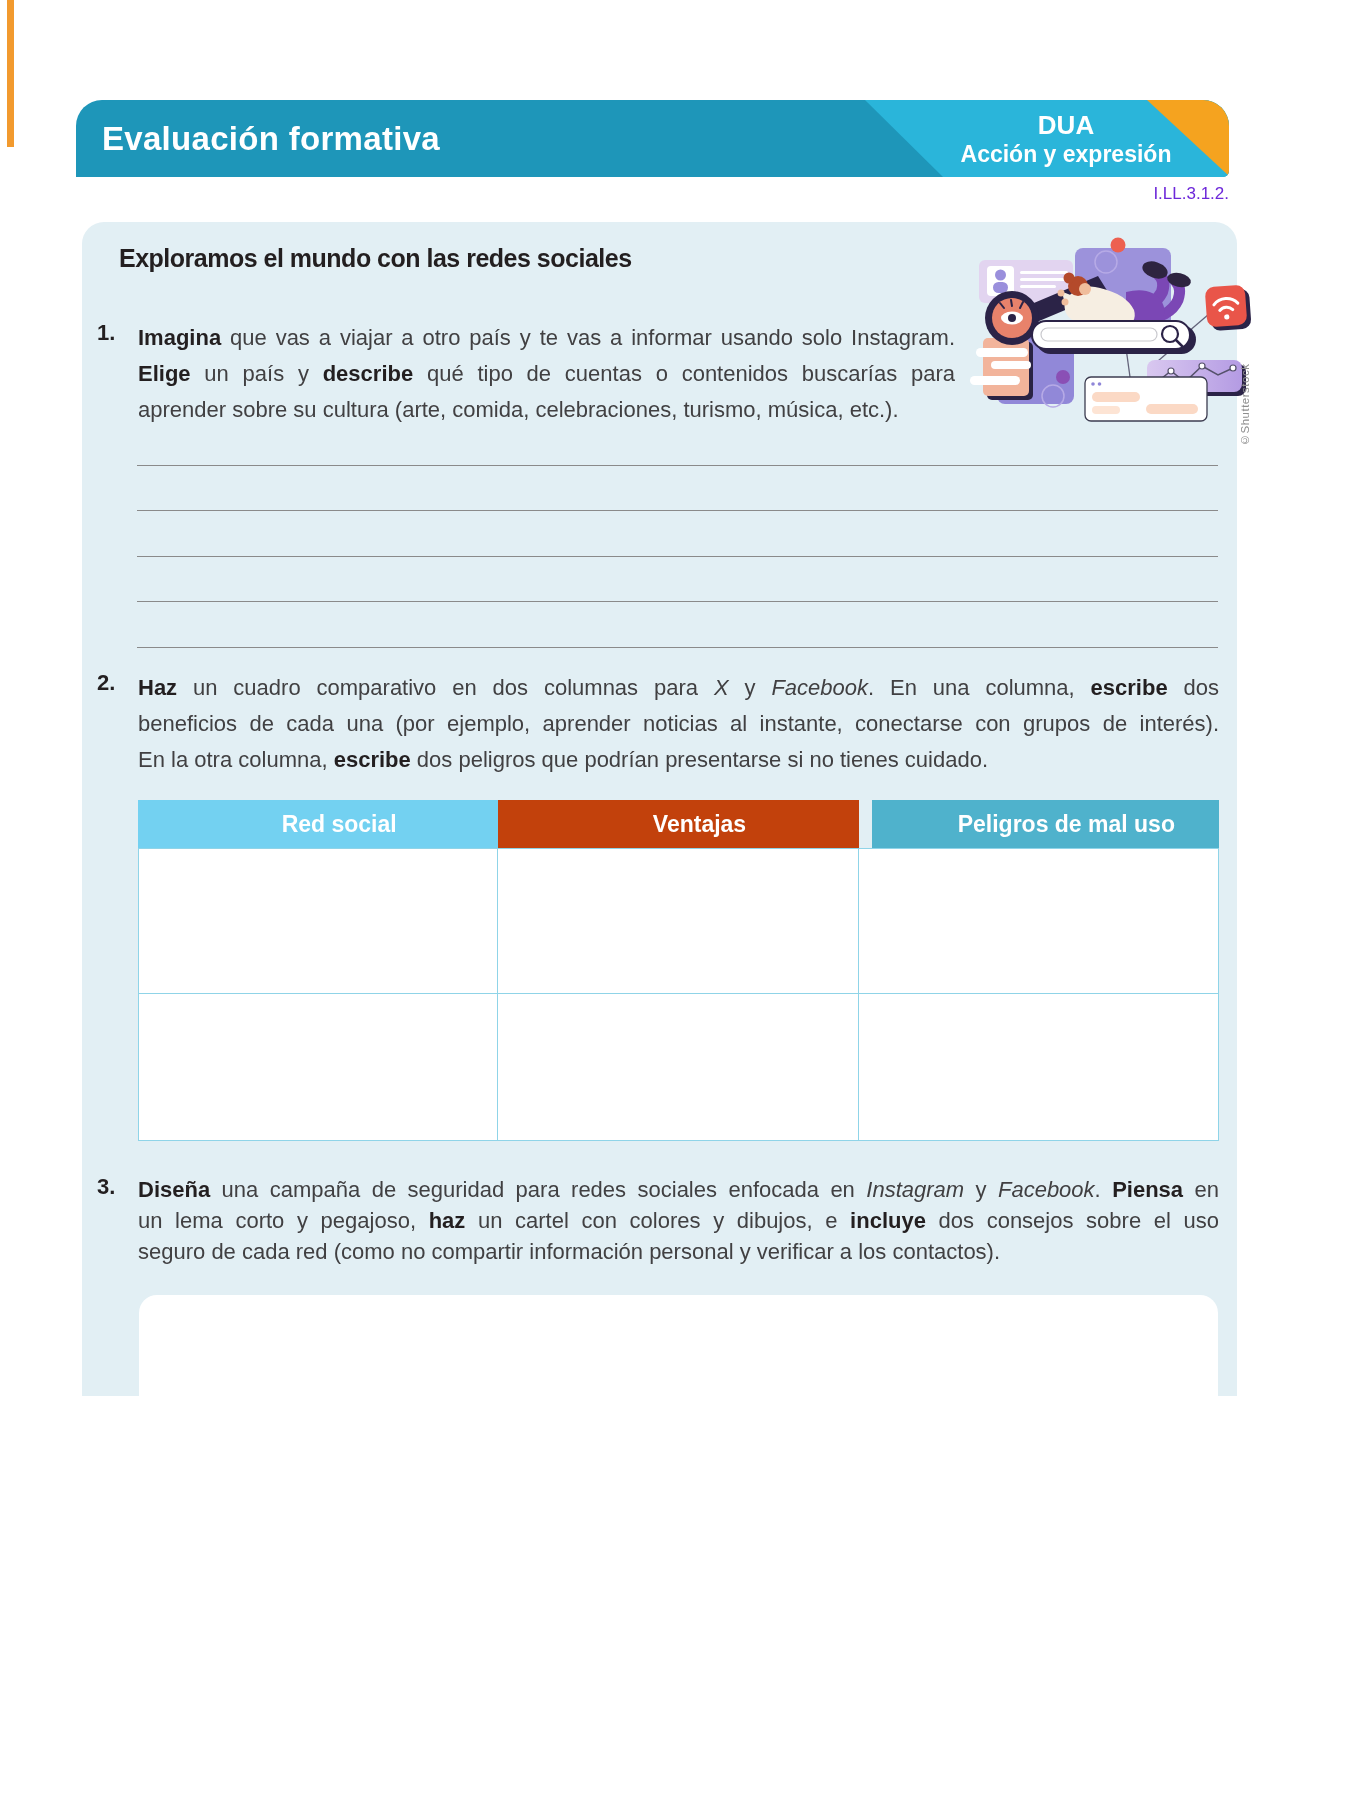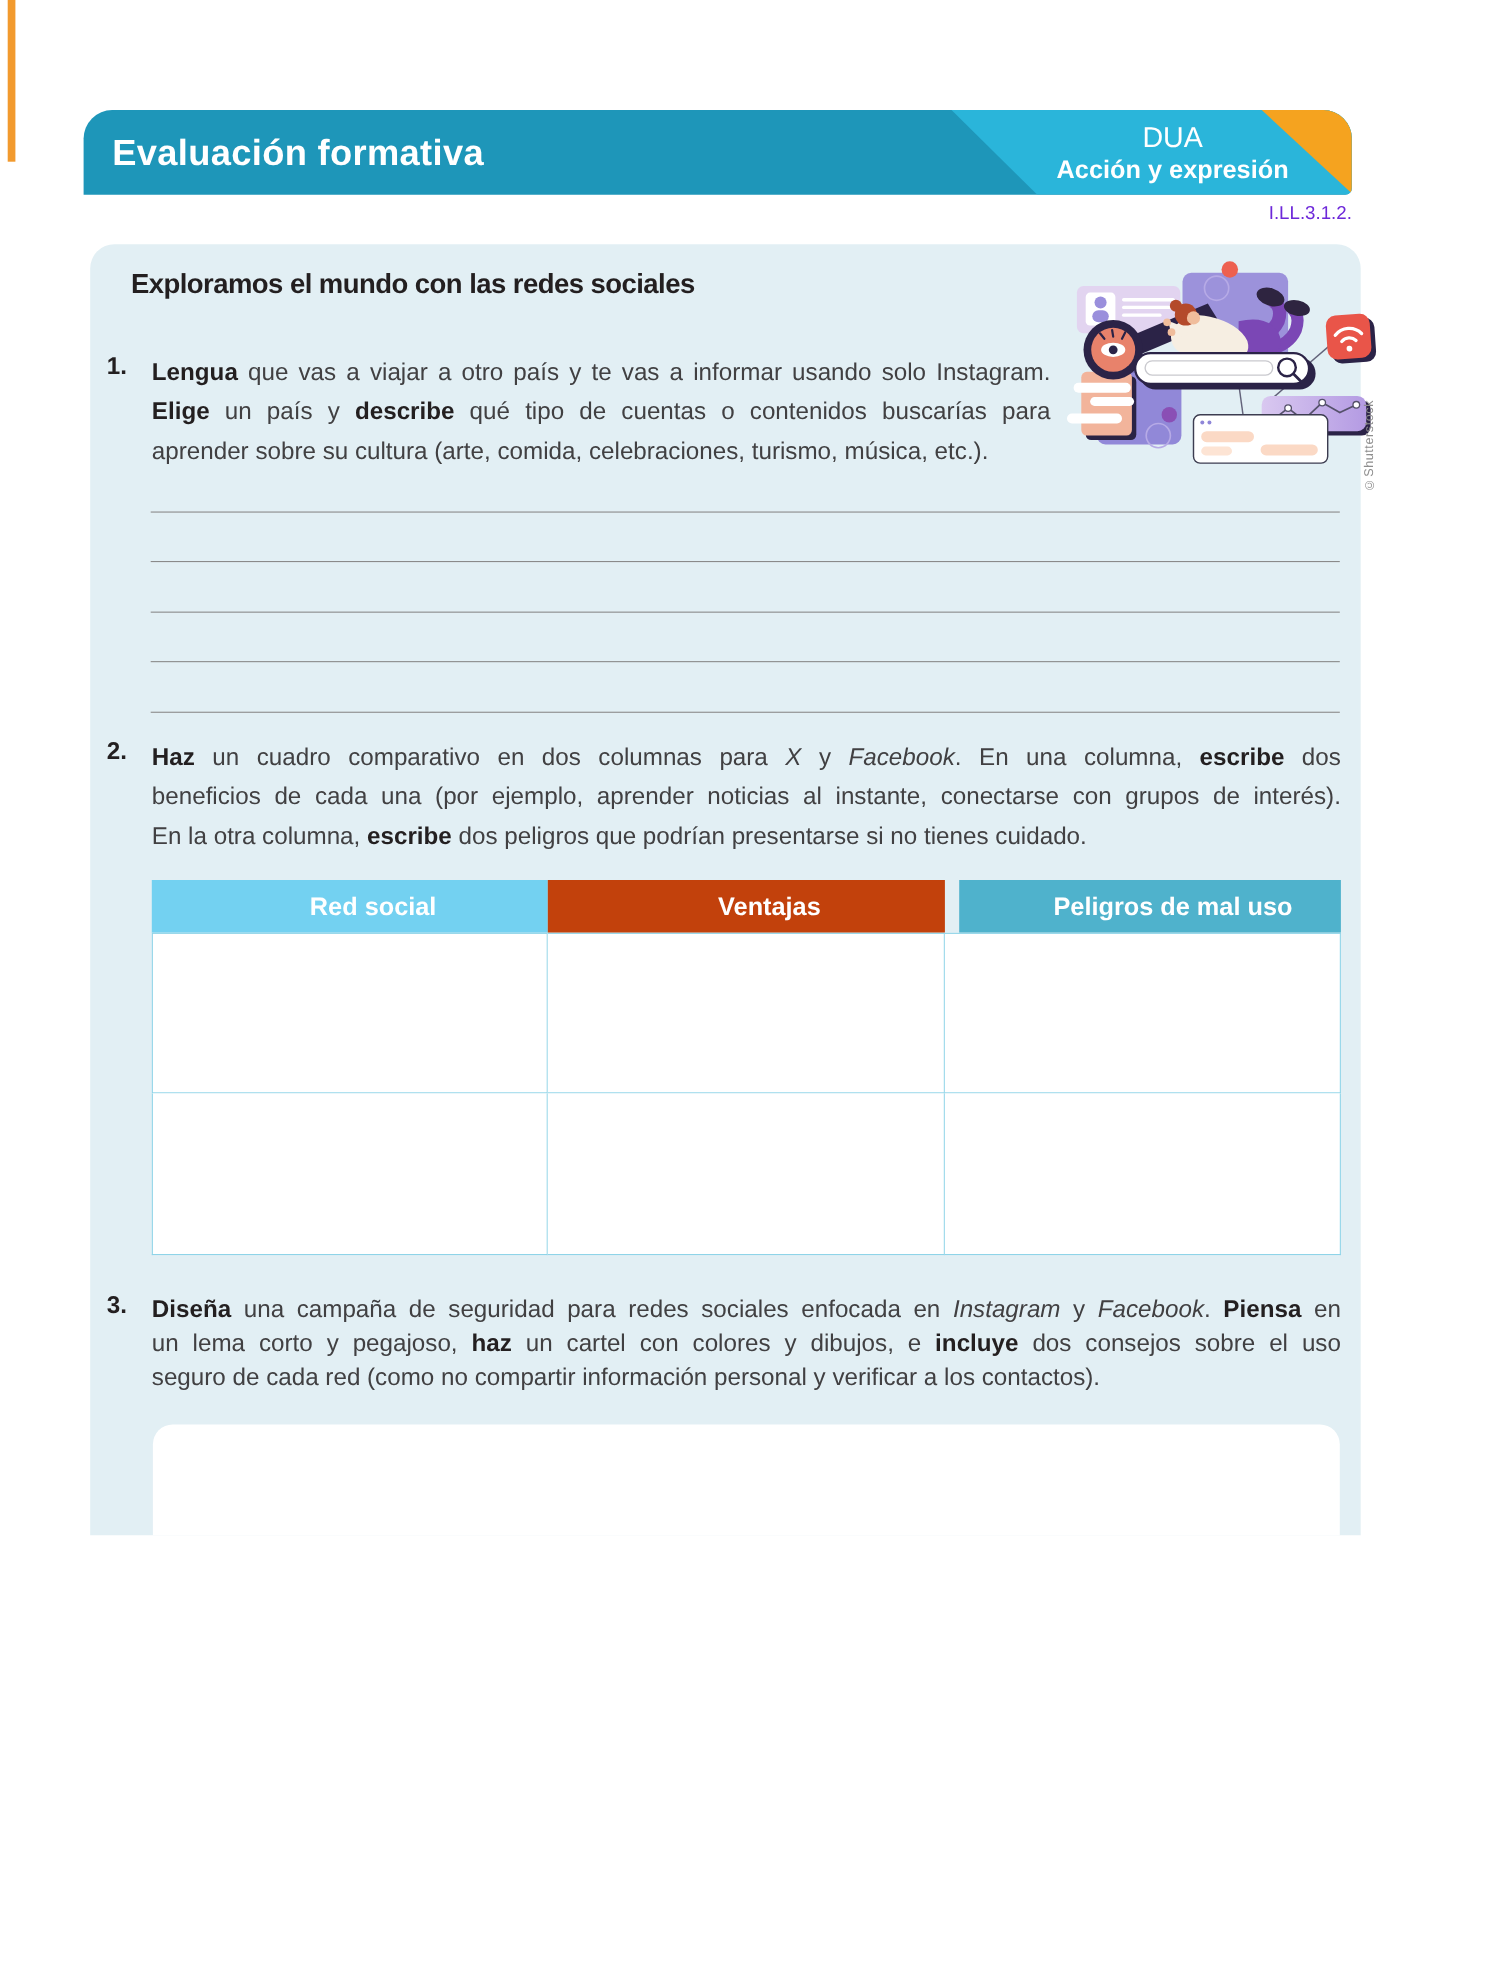--- a/index.html
+++ b/index.html
@@ -14,21 +14,21 @@
   .header-bar{
     position:absolute;left:76px;top:100px;width:1153px;height:77px;
     background:#1E96B9;border-radius:26px 26px 6px 0;overflow:hidden;
   }
   .header-bar svg{position:absolute;left:0;top:0;}
   .header-title{
     position:absolute;left:26px;top:0;height:77px;display:flex;align-items:center;
     color:#ffffff;font-size:33px;font-weight:600;letter-spacing:.3px;
   }
   .dua-block{position:absolute;left:840px;top:9px;width:300px;text-align:center;color:#fff;}
-  .dua-title{font-size:26px;font-weight:400;line-height:32px;}
+  .dua-title{font-size:26px;font-weight:700;line-height:32px;}
   .dua-subtitle{font-size:23px;font-weight:700;line-height:26px;}
   .standard-code{position:absolute;right:121px;top:184px;font-size:17px;font-weight:400;color:#6d28d9;}
 
   
   .card{position:absolute;left:82px;top:222px;width:1155px;height:1445px;background:#E2EFF4;border-radius:22px;}
   .ws-title{position:absolute;left:37px;top:22px;font-size:25px;font-weight:800;color:#231F20;letter-spacing:-.5px;}
 
   .item-number{position:absolute;font-size:22px;font-weight:800;color:#231F20;}
   .item-text{position:absolute;font-size:22px;color:#414042;}
   .item-text b{color:#231F20;}
@@ -84,21 +84,21 @@
       <div class="dua-subtitle">Acción y expresión</div>
     </div>
   </div>
   <div class="standard-code">I.LL.3.1.2.</div>
 
   <div class="card">
     <div class="ws-title">Exploramos el mundo con las redes sociales</div>
 
     <div class="item-number" style="left:15px;top:98px;">1.</div>
     <div class="item-text lh36" style="left:56px;top:98px;width:817px;">
-        <div class="tline just"><b>Lengua</b><span> que vas a viajar a otro país y te vas a informar usando solo Instagram.</span></div>
+        <div class="tline just"><b>Imagina</b><span> que vas a viajar a otro país y te vas a informar usando solo Instagram.</span></div>
         <div class="tline just"><b>Elige</b><span> un país y </span><b>describe</b><span> qué tipo de cuentas o contenidos buscarías para</span></div>
         <div class="tline"><span>aprender sobre su cultura (arte, comida, celebraciones, turismo, música, etc.).</span></div>
       </div>
 
     <div class="answer-line" style="top:243px;"></div>
     <div class="answer-line" style="top:288px;"></div>
     <div class="answer-line" style="top:334px;"></div>
     <div class="answer-line" style="top:379px;"></div>
     <div class="answer-line" style="top:425px;"></div>
 

